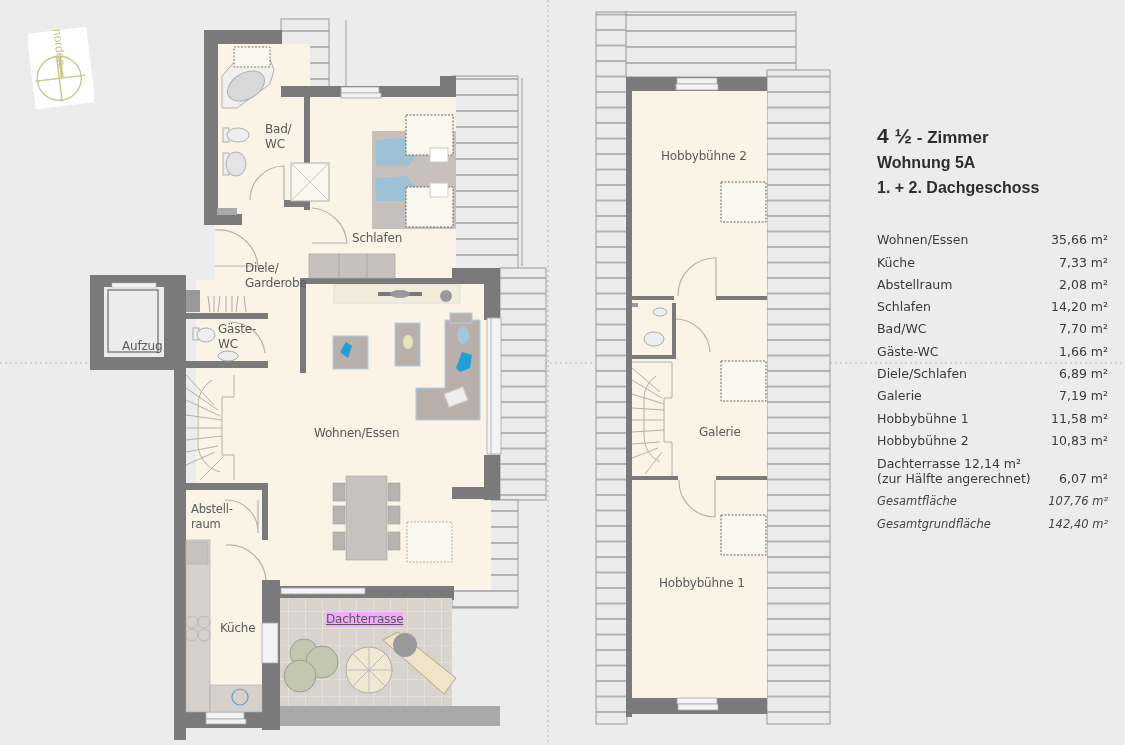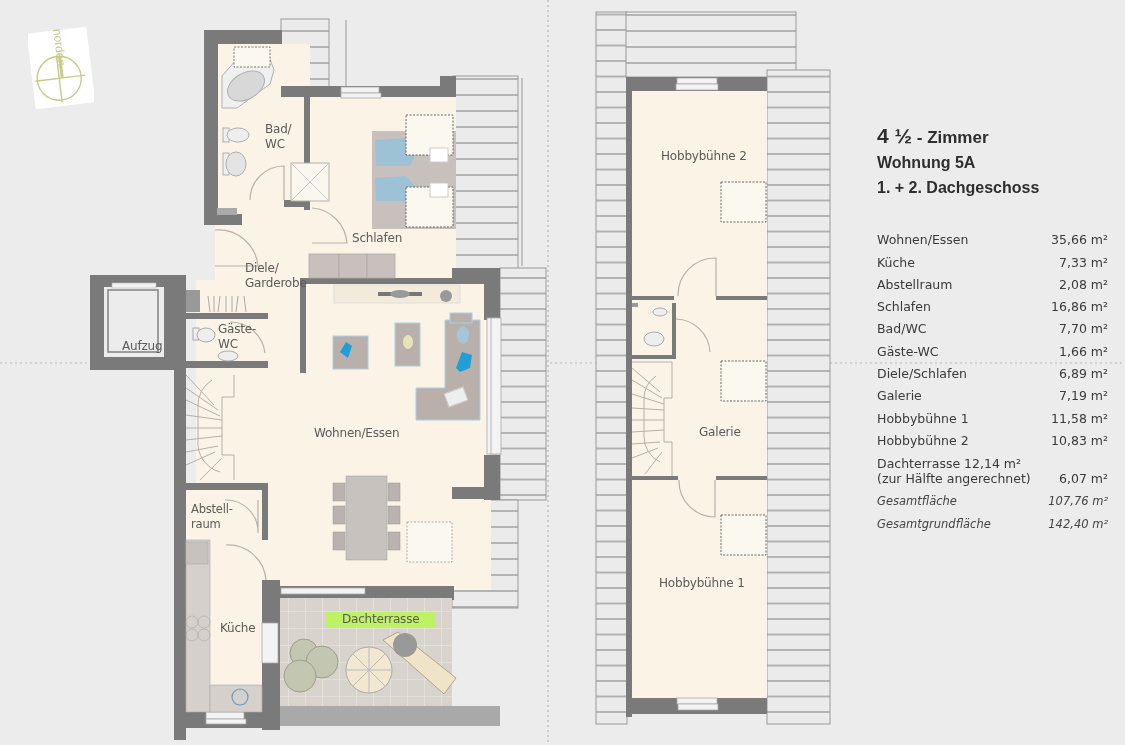--- a/index.html
+++ b/index.html
@@ -8,21 +8,21 @@
     background: #ececec;
     font-family: "Liberation Sans", "DejaVu Sans", sans-serif;
     color: #4a4a4a;
   }
   .plan-svg { position: absolute; left: 0; top: 0; width: 1125px; height: 745px; }
   .room-label {
     position: absolute; font-size: 12px; color: #5a5a5a; line-height: 15px;
     font-family: "DejaVu Sans", sans-serif; letter-spacing: -0.2px;
   }
   .room-label.small { font-size: 11.5px; }
-  .tag-bg { background: #bef264; padding: 0 16px; }
+  .tag-bg { background: #f0abfc; padding: 0 0; text-decoration: underline; }
   .title-block { position: absolute; left: 877px; top: 124px; color: #2e2e2e; }
   .title-line1 { font-size: 17px; font-weight: bold; line-height: 24px; }
   .title-line1 .big { font-size: 21px; margin-top: 48px; }
   .title-line { font-size: 16px; font-weight: bold; line-height: 25px; }
   .area-table { position: absolute; left: 877px; top: 225px; width: 231px; font-family: "DejaVu Sans", sans-serif; }
   .area-row { display: flex; justify-content: space-between; align-items: flex-end; font-size: 12.5px; line-height: 15px; color: #3a3a3a; height: 22.3px; }
   .area-row.two { height: 38px; }
   .area-row .name { white-space: pre-line; }
   .area-row.italic { font-style: italic; font-size: 11.5px; height: 23px; color: #444; gap: 8px; }
   .compass { position: absolute; left: 28px; top: 26px; width: 66px; height: 84px; }
@@ -318,21 +318,21 @@
   <div class="area-row">
       <span class="name">Küche</span>
       <span>7,33 m²</span>
     </div>
   <div class="area-row">
       <span class="name">Abstellraum</span>
       <span>2,08 m²</span>
     </div>
   <div class="area-row">
       <span class="name">Schlafen</span>
-      <span>16,86 m²</span>
+      <span>14,20 m²</span>
     </div>
   <div class="area-row">
       <span class="name">Bad/WC</span>
       <span>7,70 m²</span>
     </div>
   <div class="area-row">
       <span class="name">Gäste-WC</span>
       <span>1,66 m²</span>
     </div>
   <div class="area-row">

